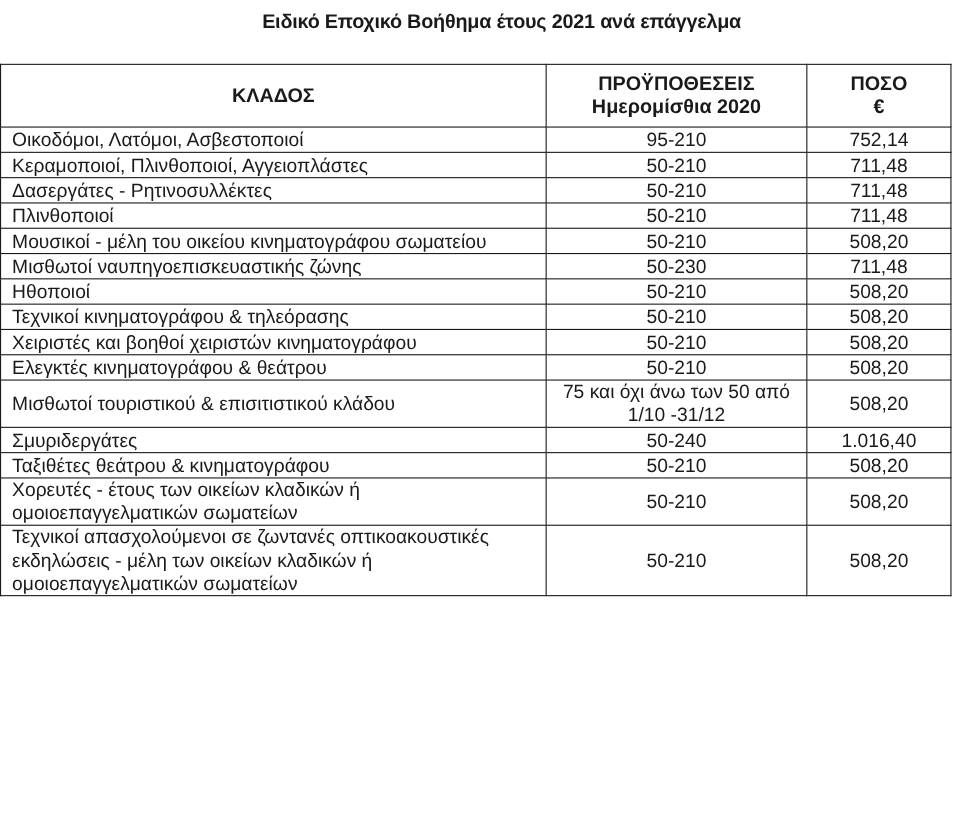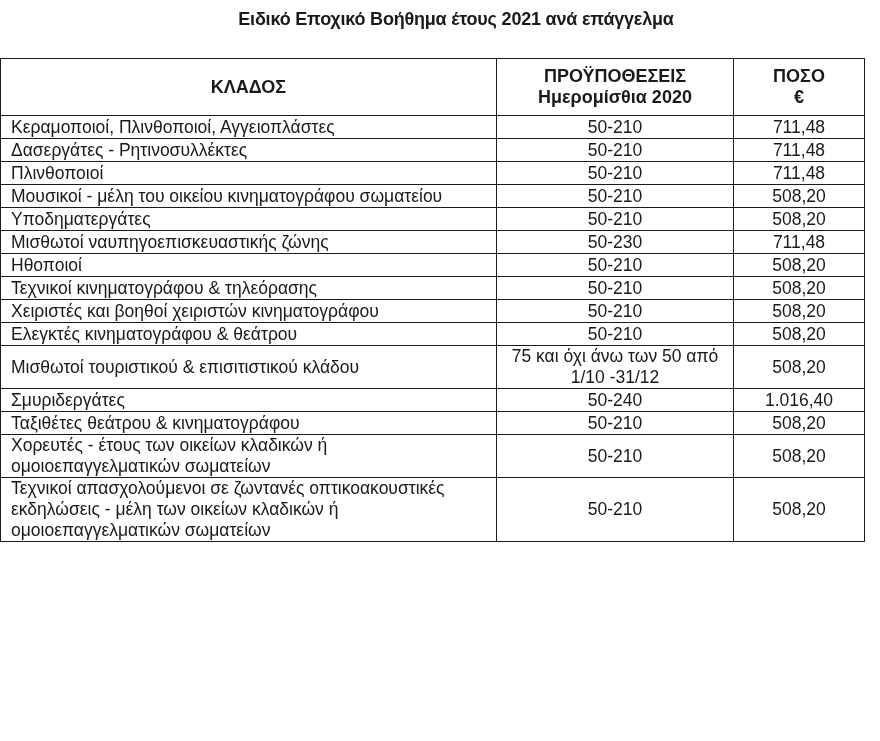--- a/index.html
+++ b/index.html
@@ -81,41 +81,41 @@
         <div>Ημερομίσθια 2020</div>
       </th>
       <th>
         <div>ΠΟΣΟ</div>
         <div>€</div>
       </th>
     </tr>
   </thead>
   <tbody id="table-body">
       <tr class="row">
+        <td class="kladdos">Οικοδόμοι, Λατόμοι, Ασβεστοποιοί</td>
+        <td class="center">95-210</td>
+        <td class="center">752,14</td>
+      </tr>
+      <tr class="row">
         <td class="kladdos">Κεραμοποιοί, Πλινθοποιοί, Αγγειοπλάστες</td>
         <td class="center">50-210</td>
         <td class="center">711,48</td>
       </tr>
       <tr class="row">
         <td class="kladdos">Δασεργάτες - Ρητινοσυλλέκτες</td>
         <td class="center">50-210</td>
         <td class="center">711,48</td>
       </tr>
       <tr class="row">
         <td class="kladdos">Πλινθοποιοί</td>
         <td class="center">50-210</td>
         <td class="center">711,48</td>
       </tr>
       <tr class="row">
         <td class="kladdos">Μουσικοί - μέλη του οικείου κινηματογράφου σωματείου</td>
-        <td class="center">50-210</td>
-        <td class="center">508,20</td>
-      </tr>
-      <tr class="row">
-        <td class="kladdos">Υποδηματεργάτες</td>
         <td class="center">50-210</td>
         <td class="center">508,20</td>
       </tr>
       <tr class="row">
         <td class="kladdos">Μισθωτοί ναυπηγοεπισκευαστικής ζώνης</td>
         <td class="center">50-230</td>
         <td class="center">711,48</td>
       </tr>
       <tr class="row">
         <td class="kladdos">Ηθοποιοί</td>

